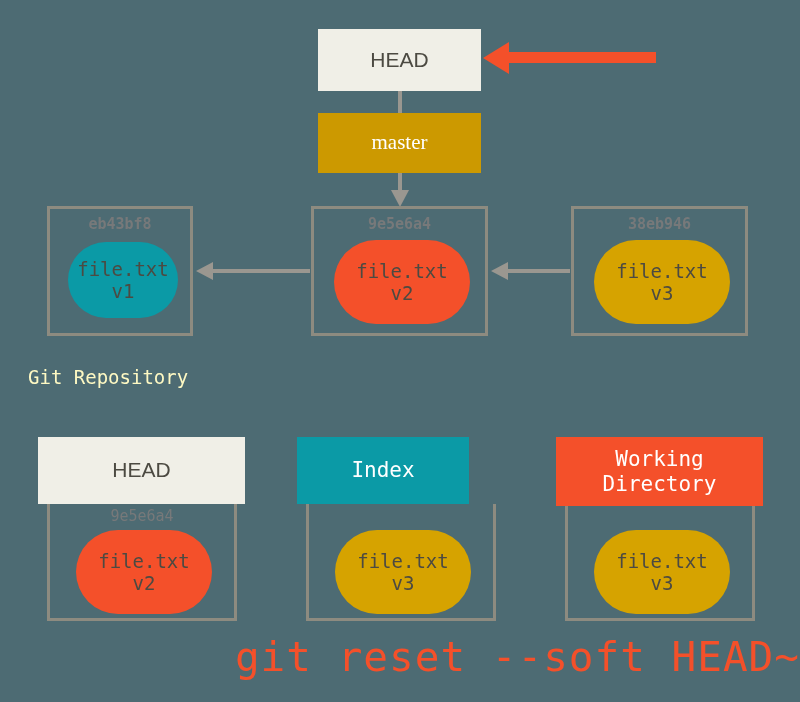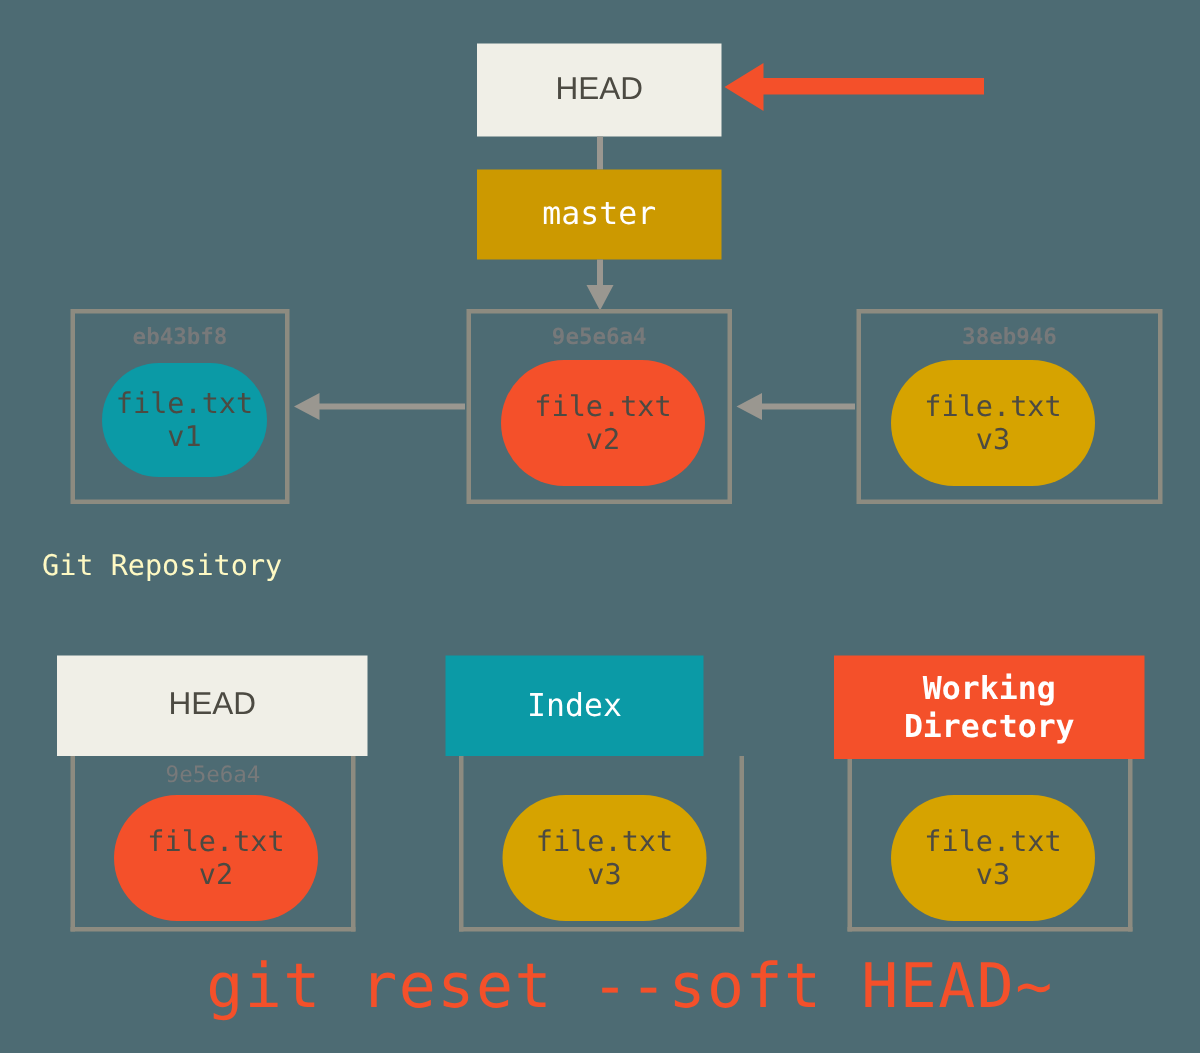--- a/index.html
+++ b/index.html
@@ -42,20 +42,21 @@
 
   
   .labelbox {
     position: absolute;
     box-sizing: border-box;
     display: flex;
     align-items: center;
     justify-content: center;
     text-align: center;
     line-height: 1.12;
+    font-family: Liberation Serif, serif;
   }
 
   #head-box {
     left: 318px; top: 29px; width: 163px; height: 62px;
     background: #f0efe7;
     color: #4c4a42;
     font-family: "Liberation Sans", "DejaVu Sans", sans-serif;
     font-size: 21px;
   }
   #master-box {
@@ -153,21 +154,21 @@
     border-right: 3px solid #8d8b80;
     border-bottom: 3px solid #8d8b80;
     border-top: none;
   }
 
   
   #caption {
     position: absolute;
     left: 0; right: 0;
     top: 633px;
-    text-align: center;
+    text-align: right;
     color: #f4502a;
     font-size: 41px;
     letter-spacing: 1px;
     white-space: nowrap;
     margin-left: 40px;
   }
 </style>
 </head>
 <body>
 
@@ -207,21 +208,21 @@
     <div class="commit-hash">9e5e6a4</div>
     <div class="blob round" style="left:20px; top:31px; width:136px; height:84px; background:#f4502a;">
       <span>file.txt</span>
       <span>v2</span>
     </div>
   </div>
 
   <div class="hline" style="left:508px; top:269px; width:62px; height:4px;"></div>
   <div class="arrowhead-left" style="left:491px; top:262px;"></div>
 
-  <div class="commit-box" style="left:571px; top:206px; width:204px; height:130px;">
+  <div class="commit-box" style="left:571px; top:206px; width:177px; height:130px;">
     <div class="commit-hash">38eb946</div>
     <div class="blob round" style="left:20px; top:31px; width:136px; height:84px; background:#d6a300;">
       <span>file.txt</span>
       <span>v3</span>
     </div>
   </div>
 
   <div class="panel-header" style="left:38px; top:437px; width:207px; height:67px; background:#f0efe7; color:#4c4a42; font-family:'Liberation Sans','DejaVu Sans',sans-serif;">
     <span>HEAD</span>
   </div>
@@ -236,21 +237,21 @@
   <div class="panel-header" style="left:297px; top:437px; width:172px; height:67px; background:#0b9aa6; color:#ffffff;">
     <span>Index</span>
   </div>
   <div class="panel-body" style="left:306px; top:504px; width:190px; height:117px;">
     <div class="blob round" style="left:26px; top:26px; width:136px; height:84px; background:#d6a300;">
       <span>file.txt</span>
       <span>v3</span>
     </div>
   </div>
 
-  <div class="panel-header" style="left:556px; top:437px; width:207px; height:69px; background:#f4502a; color:#ffffff; flex-direction:column;font-weight:bold;">
+  <div class="panel-header" style="left:556px; top:437px; width:207px; height:69px; background:#f4502a; color:#ffffff; flex-direction:column;">
     <span>Working</span>
     <span>Directory</span>
   </div>
   <div class="panel-body" style="left:565px; top:506px; width:190px; height:115px;">
     <div class="blob round" style="left:26px; top:24px; width:136px; height:84px; background:#d6a300;">
       <span>file.txt</span>
       <span>v3</span>
     </div>
   </div>
 

